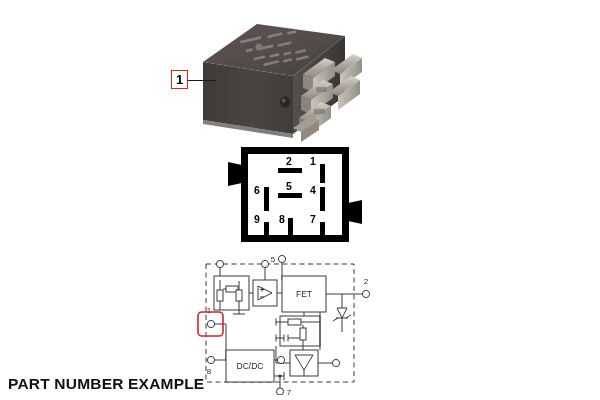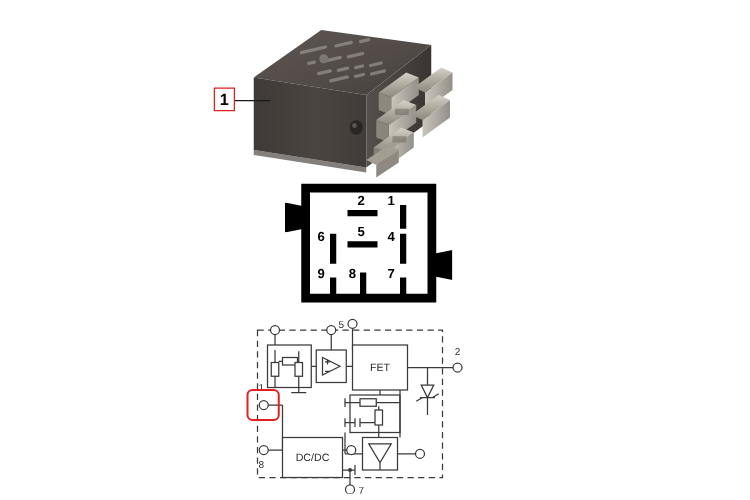--- a/index.html
+++ b/index.html
@@ -340,14 +340,15 @@
       <text x="93" y="12" font-family="Liberation Sans, sans-serif" font-size="8" fill="#2b2b2b" text-anchor="middle">5</text>
       <text x="186" y="34" font-family="Liberation Sans, sans-serif" font-size="8" fill="#2b2b2b" text-anchor="middle">2</text>
       <text x="29" y="63" font-family="Liberation Sans, sans-serif" font-size="8" fill="#2b2b2b" text-anchor="middle">1</text>
       <text x="29" y="124" font-family="Liberation Sans, sans-serif" font-size="8" fill="#2b2b2b" text-anchor="middle">8</text>
       <text x="109" y="145" font-family="Liberation Sans, sans-serif" font-size="8" fill="#2b2b2b" text-anchor="middle">7</text>
 
       <rect x="18" y="62" width="25" height="24" rx="4" ry="4" fill="none" stroke="#e02020" stroke-width="1.6"></rect>
     </svg>
   </div>
 
+  <div class="caption">PART NUMBER EXAMPLE</div>
 
 </div>
 
 </body></html>

